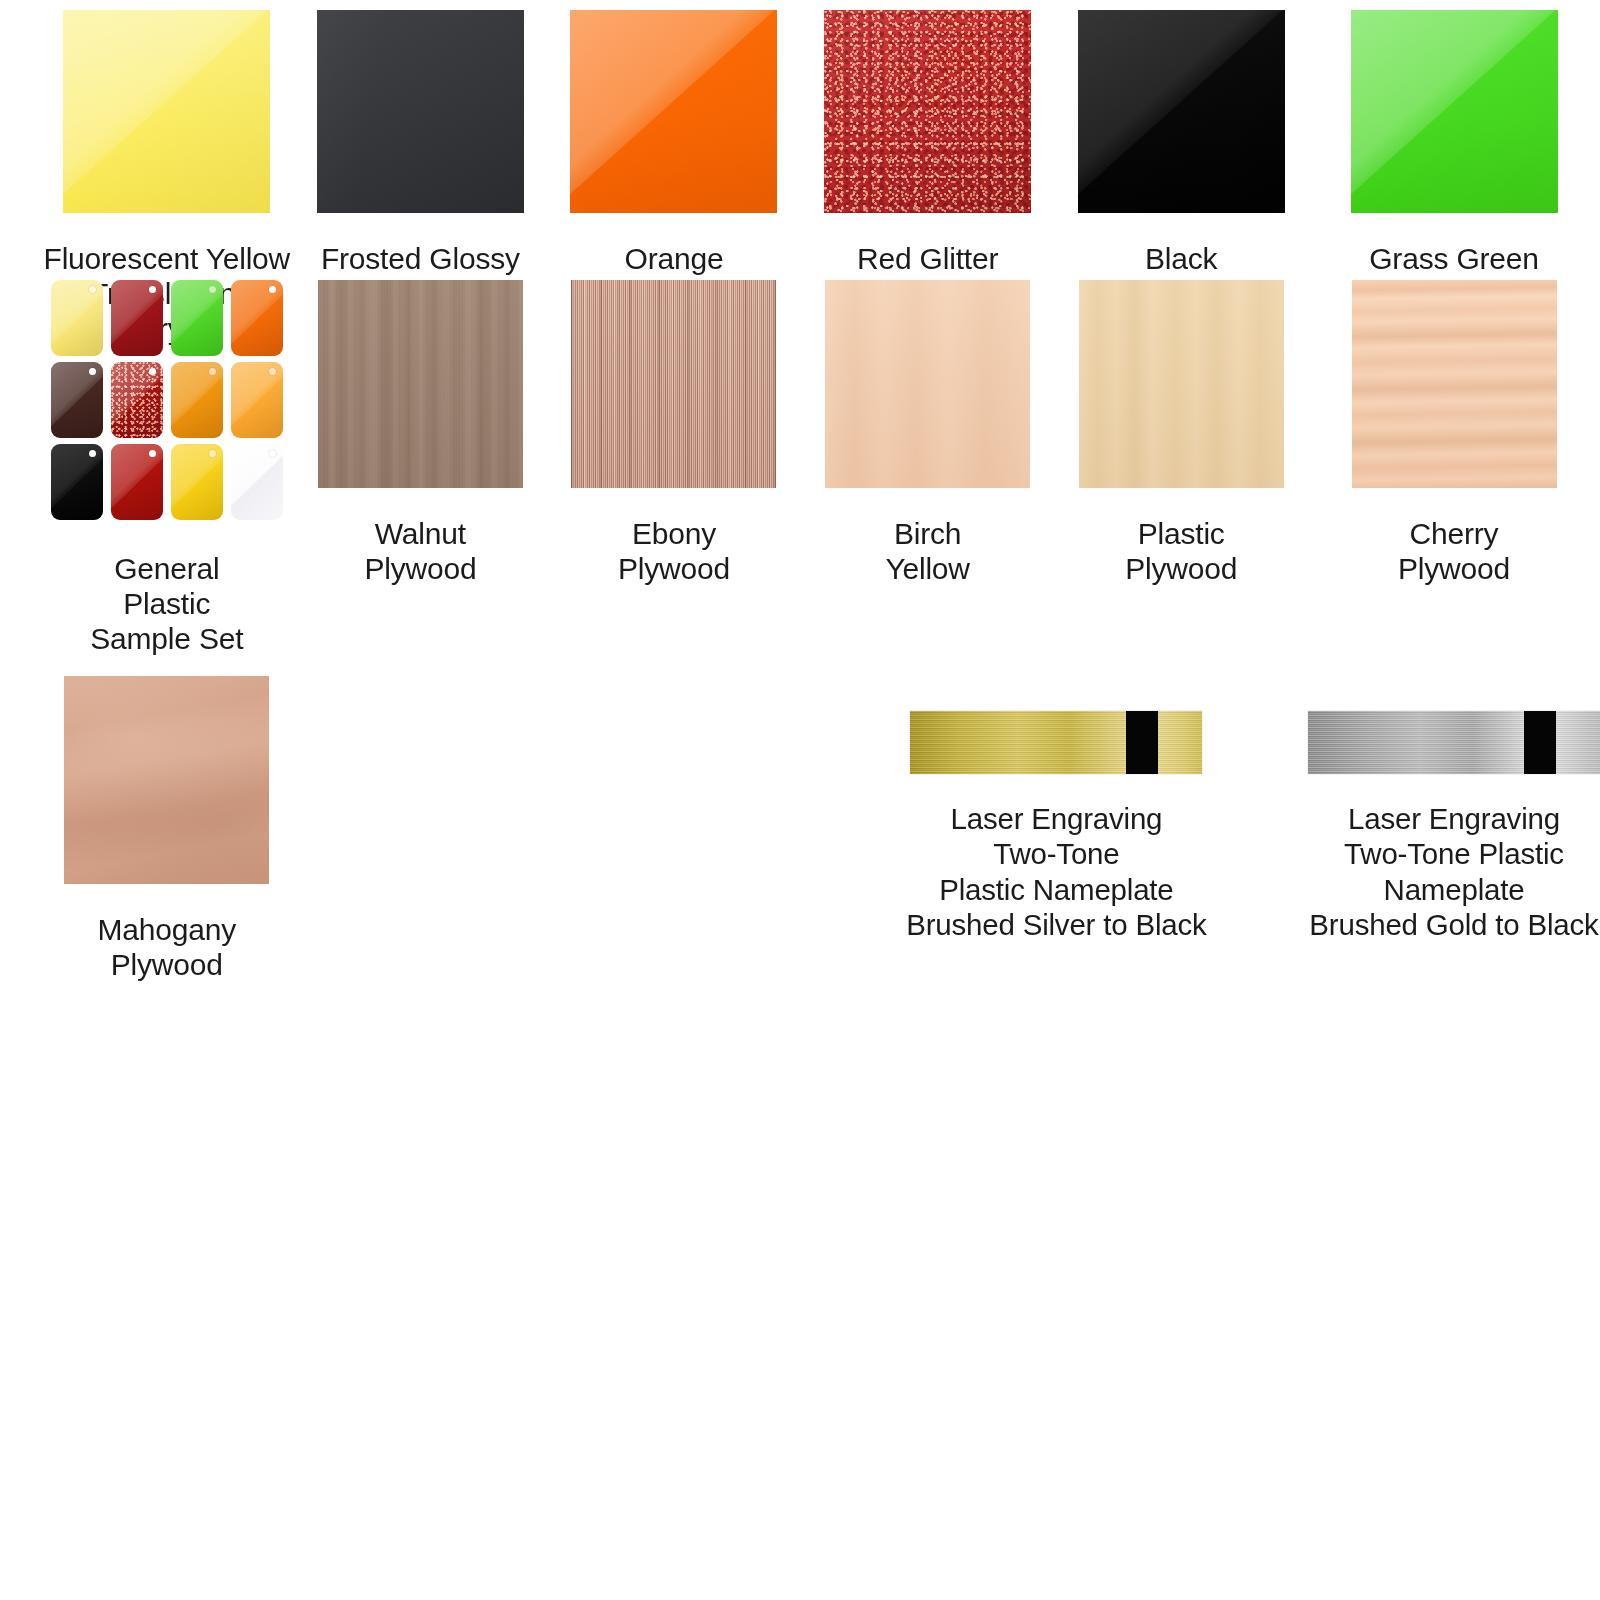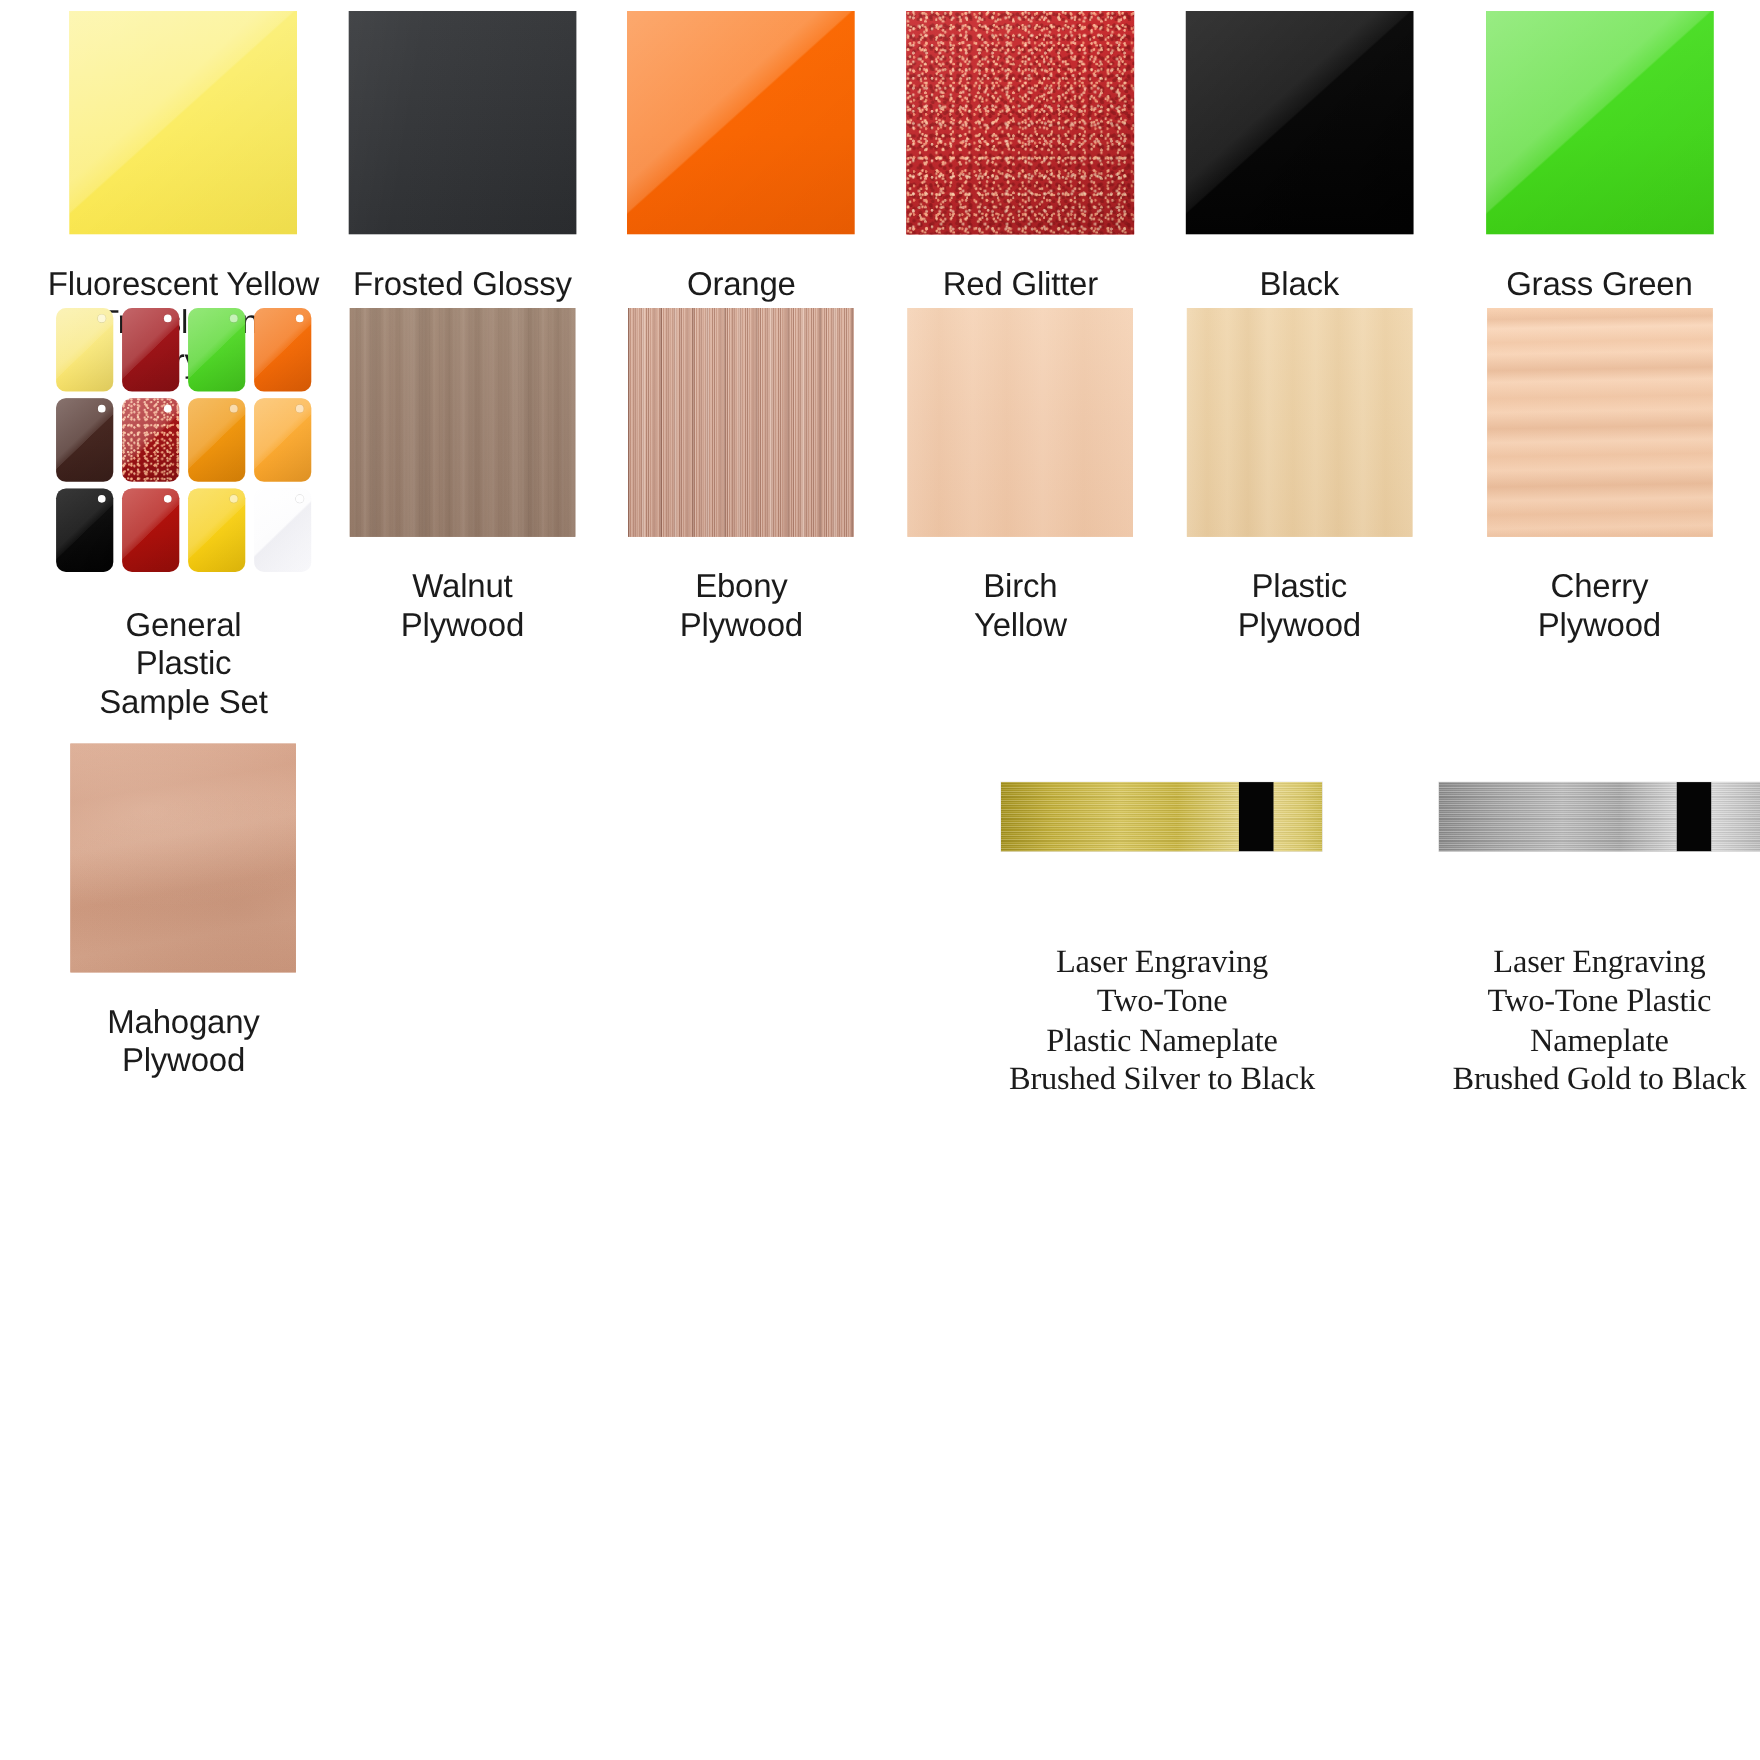--- a/index.html
+++ b/index.html
@@ -341,21 +341,21 @@
     background-image:
       repeating-linear-gradient(180deg,
         rgba(255,255,255,0.26) 0px, rgba(255,255,255,0.26) 1px,
         rgba(0,0,0,0.07) 1px, rgba(0,0,0,0.07) 2px,
         rgba(255,255,255,0.12) 2px, rgba(255,255,255,0.12) 3px,
         rgba(0,0,0,0.04) 3px, rgba(0,0,0,0.04) 4px),
       linear-gradient(90deg, #dadada 0%, #c9c9c9 60%, #bdbdbd 100%);
   }
 
   .np-cell { align-items: center; }
-  .np-cell .caption { margin-top: 84px; font-family: Liberation Serif, serif; }
+  .np-cell .caption { margin-top: 27px; }
 </style>
 </head>
 <body>
 
 <div id="grid">
 
   <div class="cell">
     <div class="swatch sw-fluoyellow gloss"></div>
     <div class="caption">Fluorescent Yellow
 Translucent

